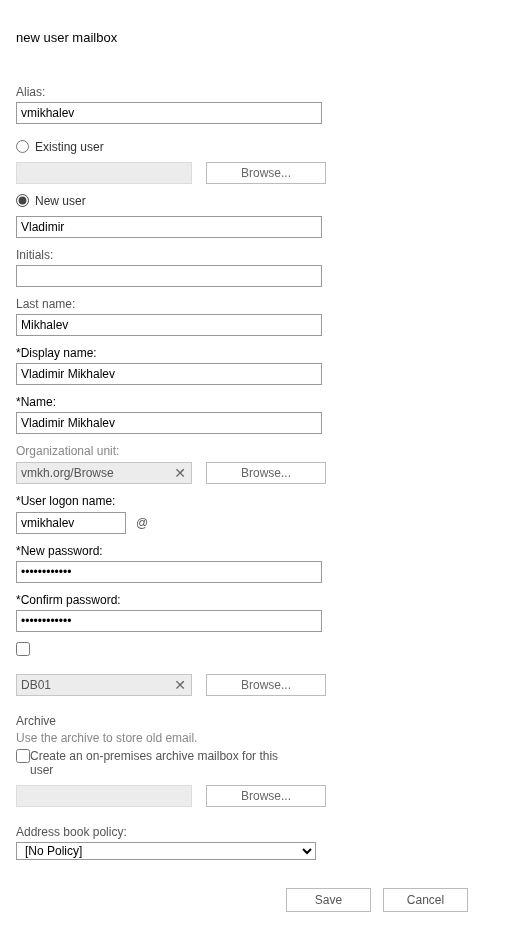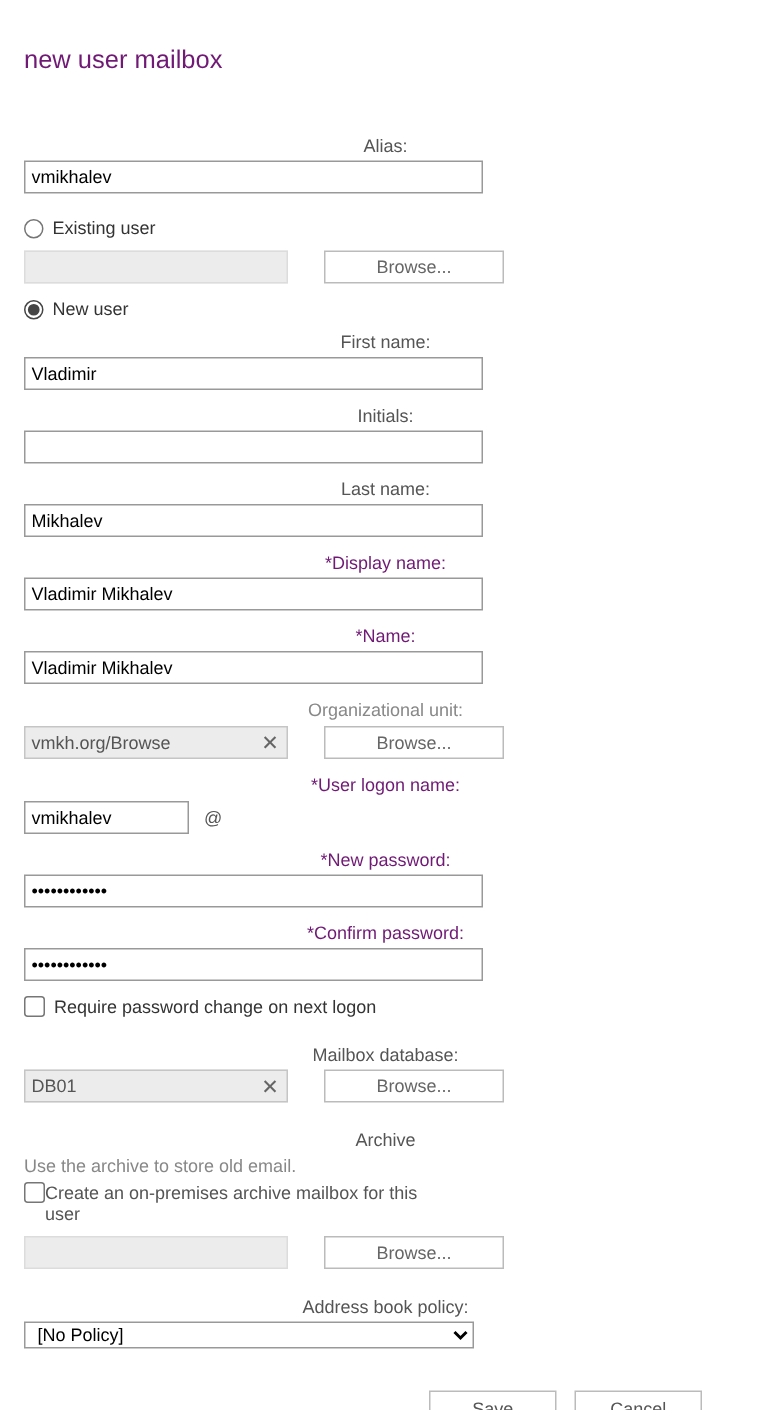--- a/index.html
+++ b/index.html
@@ -1,32 +1,32 @@
 <!DOCTYPE html>
 <html><head>
 <meta charset="utf-8">
 <style>
 * { box-sizing: border-box; margin: 0; padding: 0; }
 body { font-family: "Segoe UI", Arial, sans-serif; font-size: 12px; color: #333; background: #fff; width: 514px; padding: 30px 16px 20px 16px; }
-h1 { font-size: 17px; font-weight: 300; color: #701a75; margin-bottom: 40px; }
-.label { color: #555; margin-bottom: 3px; display: block; text-align: center; }
-.label.req { color: #701a75; }
+h1 { font-size: 13px; font-weight: 300; color: #000000; margin-bottom: 40px; }
+.label { color: #555; margin-bottom: 3px; display: block; }
+.label.req { color: #000000; }
 .muted { color: #888; }
 input[type=text], input[type=password], select {
   height: 22px; border: 1px solid #999; background: #fff; font-family: inherit; font-size: 12px;
   padding: 0 4px;
 }
 .field-row { margin-bottom: 10px; }
 .wide { width: 306px; }
-.ou-row, .db-row, .browse-row { display: flex; gap: 24px; margin-bottom: 10px; }
+.ou-row, .db-row, .browse-row { display: flex; gap: 14px; margin-bottom: 10px; }
 .x-input { display: flex; width: 176px; border: 1px solid #c5c5c5; background: #ececec; height: 22px; align-items: center; }
 .x-input span.val { flex: 1; padding: 0 4px; color: #555; }
 .x-input .clear { width: 22px; text-align: center; color: #666; cursor: pointer; font-size: 14px; line-height: 20px; }
 .btn-browse { width: 120px; height: 22px; border: 1px solid #bbb; background: #fff; color: #666; font-family: inherit; font-size: 12px; }
-.radio-row, .check-row { display: flex; align-items: flex-end; gap: 6px; margin-bottom: 8px; }
+.radio-row, .check-row { display: flex; align-items: flex-start; gap: 6px; margin-bottom: 8px; }
 .radio-row input, .check-row input { accent-color: #444; }
 .disabled-input { width: 176px; height: 22px; background: #ececec; border: 1px solid #dcdcdc; }
 .logon-row { display: flex; align-items: center; gap: 10px; margin-bottom: 10px; }
 .logon-row input { width: 110px; }
 .logon-row select { width: 150px; }
 .at { color: #555; }
 select.policy { width: 300px; height: 18px; }
 .section { margin-top: 18px; }
 .footer { display: flex; justify-content: flex-end; gap: 12px; margin-top: 28px; padding-right: 30px; }
 .btn { width: 85px; height: 24px; border: 1px solid #bbb; background: #fff; color: #555; font-family: inherit; font-size: 12px; }
@@ -52,21 +52,20 @@
   <div class="disabled-input"></div>
   <button class="btn-browse">Browse...</button>
 </div>
 
 <div class="radio-row">
   <input type="radio" name="usertype" checked="" style="">
   <span>New user</span>
 </div>
 
 <div class="field-row">
-  <label class="label">First name:</label>
   <input type="text" class="wide" value="Vladimir" style="">
 </div>
 <div class="field-row">
   <label class="label">Initials:</label>
   <input type="text" class="wide" value="" style="">
 </div>
 <div class="field-row">
   <label class="label">Last name:</label>
   <input type="text" class="wide" value="Mikhalev" style="">
 </div>
@@ -102,25 +101,23 @@
   <label class="label req">*New password:</label>
   <input type="password" class="wide" value="••••••••••••" style="">
 </div>
 <div class="field-row">
   <label class="label req">*Confirm password:</label>
   <input type="password" class="wide" value="••••••••••••" style="">
 </div>
 
 <div class="check-row">
   <input type="checkbox" class="chk" style="">
-  <span>Require password change on next logon</span>
 </div>
 
 <div class="section">
-  <label class="label">Mailbox database:</label>
   <div class="db-row">
     <div class="x-input">
       <span class="val">DB01</span>
       <span class="clear">✕</span>
     </div>
     <button class="btn-browse">Browse...</button>
   </div>
 </div>
 
 <div class="section">

